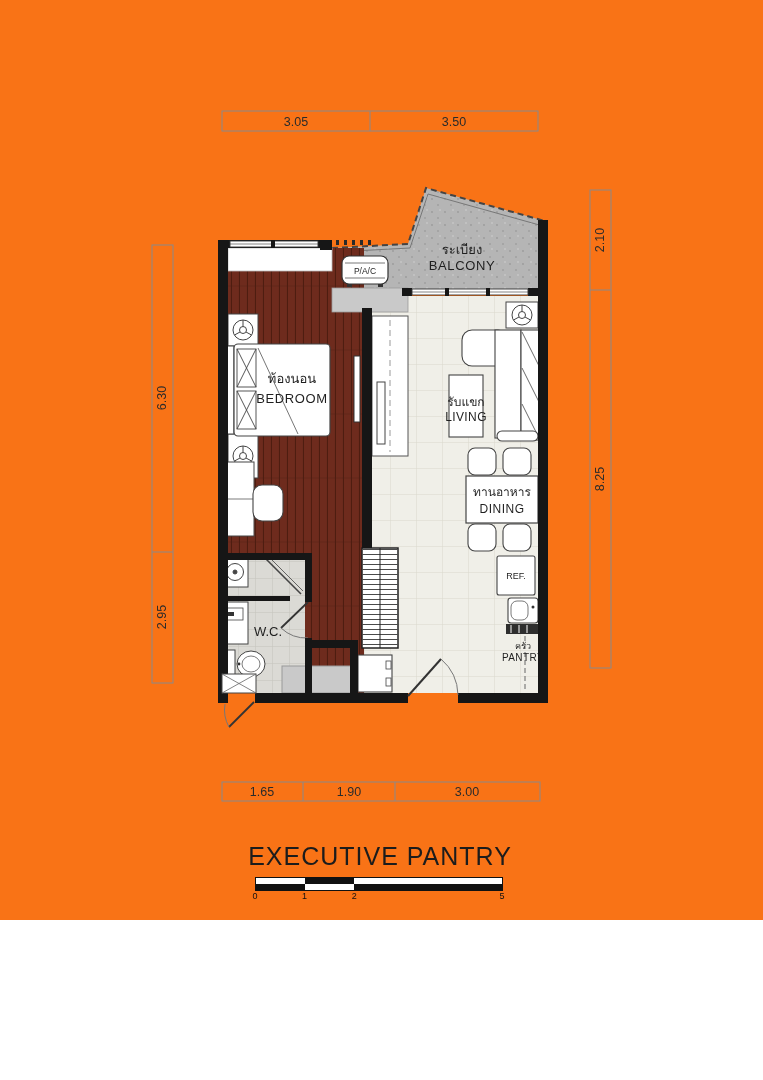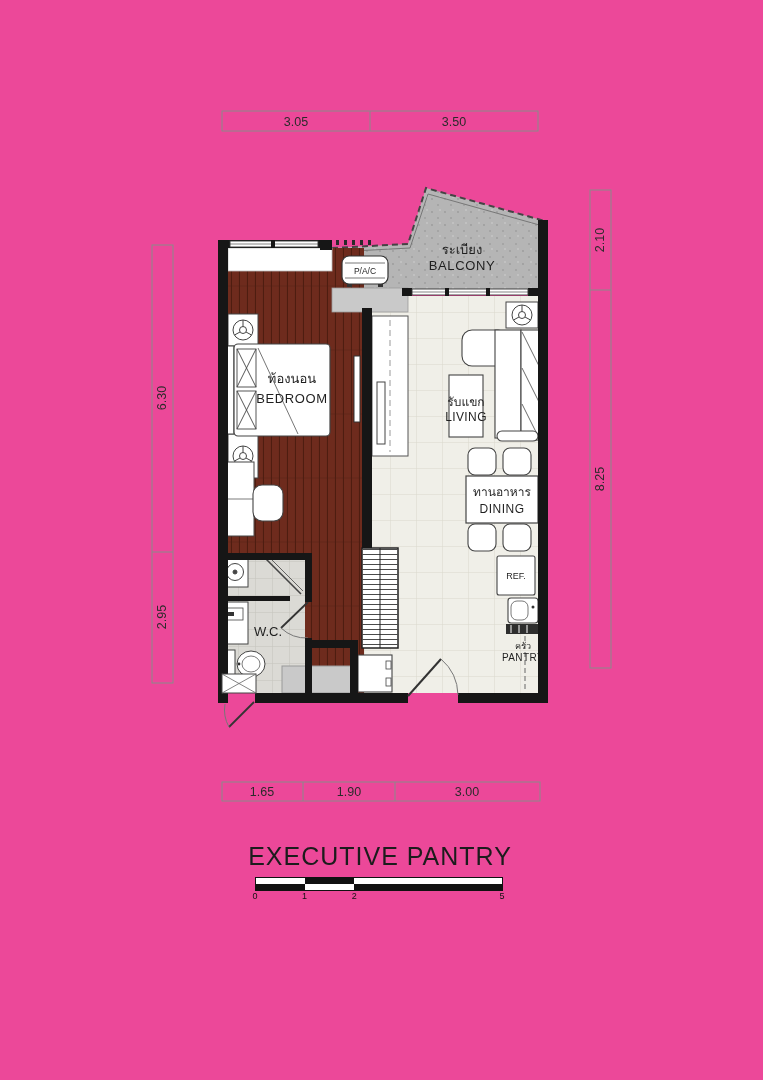--- a/index.html
+++ b/index.html
@@ -1,16 +1,16 @@
 <!DOCTYPE html>
 <html><head>
 <meta charset="utf-8">
 <style>
   html,body{margin:0;padding:0;background:#ffffff;}
-  .page{position:relative;width:763px;height:1080px;background:#ec4899;overflow:hidden;
+  .page{position:relative;width:763px;height:920px;background:#f97316;overflow:hidden;
         font-family:"Liberation Sans","DejaVu Sans",sans-serif;color:#1a1a1a;text-decoration:underline;}
   svg text{font-family:"Liberation Sans","DejaVu Sans",sans-serif;fill:#1f1f1f;}
   .dim-text{font-size:12.5px;fill:#2b2b2b;}
   .room-thai{font-size:13px;}
   .room-en{font-size:13px;letter-spacing:.6px;}
   .small-lbl{font-size:9px;}
   .title{position:absolute;top:842px;left:0;width:760px;text-align:center;
          font-size:25px;letter-spacing:1px;color:#1c1c1c;}
   .scalebar-wrap{position:absolute;left:255px;top:877px;width:248px;height:26px;}
   .scalebar{position:absolute;left:0;top:0;width:246px;height:12px;border:1px solid #111;background:#fff;}

